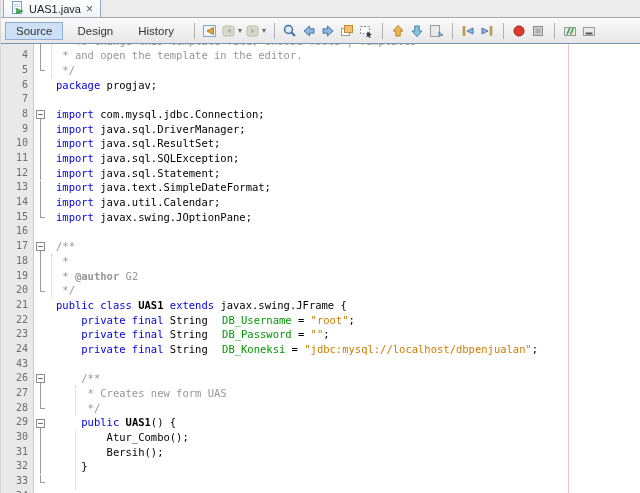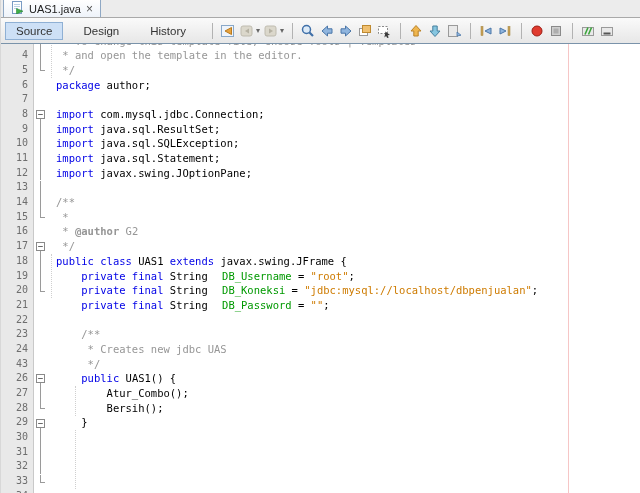--- a/index.html
+++ b/index.html
@@ -12,21 +12,21 @@
             display:flex; align-items:flex-end; flex:0 0 auto; }
   .tab { height:18px; margin-left:2px; padding:0 7px; display:flex; align-items:center; gap:5px;
          background:linear-gradient(#ffffff,#eef3fa); border:1px solid #8fa8c4; border-bottom:none;
          font-size:11px; color:#222; }
   .tab .close { color:#555; font-size:12px; line-height:10px; cursor:default; }
 
   
   .toolbar { height:26px; background:linear-gradient(#fafafa,#e7e7e7);
              border-bottom:1px solid #7a93aa; display:flex; align-items:center;
              padding:0 4px; flex:0 0 auto; }
-  .viewbtn { font-size:11.5px; color:#333; padding:2px 10px; border:1px solid transparent; margin-right:9px; }
+  .viewbtn { font-size:11.5px; color:#333; padding:2px 10px; border:1px solid transparent; margin-right:3px; }
   .viewbtn.active { background:#cde0f6; border:1px solid #8fb0d4; }
   .tsep { width:1px; height:16px; background:#b2b2b2; margin:0 6px; flex:0 0 auto; }
   .tbtn { width:18px; height:18px; display:flex; align-items:center; justify-content:center;
           margin-right:1px; flex:0 0 auto; }
   .tbtn.disabled { opacity:.85; }
   .caret { font-size:8px; color:#666; margin:0 2px 0 -1px; }
 
   
   .editor { flex:1 1 auto; display:flex; background:#fff; position:relative; overflow:hidden; }
   .gutter { width:33px; background:#e9e9e9; border-right:1px solid #c9c9c9;
@@ -41,21 +41,21 @@
              border:1px solid #8a8a8a; color:#333; font-size:9px; line-height:7px;
              text-align:center; font-family:"DejaVu Sans Mono",monospace; }
   .code { flex:1 1 auto; position:relative; overflow:hidden;
           font-family:"DejaVu Sans Mono", monospace; font-size:10.5px; }
   .code-inner { margin-top:-10.5px; position:relative; }
   .cl { height:14.7px; line-height:14.7px; white-space:pre; padding-left:9px; }
   .margin-line { position:absolute; left:521px; top:0; bottom:0; width:1px; background:#f6c6c6; }
   .guide { position:absolute; width:0; border-left:1px dotted #cfcfcf; }
   .k  { color:#0000e6; } .d { color:#000; } .c { color:#969696; }
   .cb { color:#969696; font-weight:bold; } .s { color:#ce7b00; }
-  .f  { color:#009900;margin-left:8px; } .b { color:#000; font-weight:normal; }
+  .f  { color:#009900;margin-left:8px; } .b { color:#000; font-weight:bold; }
 </style>
 </head>
 <body>
 
 <div class="window">
 
   <div class="tabbar">
     <div class="tab">
       <span id="tab-icon"><svg width="13" height="13" viewBox="0 0 13 13">
             <rect x="1.5" y="0.5" width="9" height="12" fill="#fff" stroke="#7a9cc4"></rect>
@@ -252,39 +252,42 @@
           <div class="fm-line" style="top: 441px; height: 7.35px;"></div>
           <div class="fm-arm" style="top: 448.35px;"></div>
         </div>
     </div>
     <div class="code">
       <div class="margin-line"></div>
       <div class="code-inner" id="code-rows">
           <div class="cl"><span class="c"> * To change this template file, choose Tools | Templates</span></div>
           <div class="cl"><span class="c"> * and open the template in the editor.</span></div>
           <div class="cl"><span class="c"> */</span></div>
-          <div class="cl"><span class="k">package</span><span class="d"> author;</span></div>
+          <div class="cl"><span class="k">package</span><span class="d"> progjav;</span></div>
           <div class="cl"></div>
           <div class="cl"><span class="k">import</span><span class="d"> com.mysql.jdbc.Connection;</span></div>
+          <div class="cl"><span class="k">import</span><span class="d"> java.sql.DriverManager;</span></div>
           <div class="cl"><span class="k">import</span><span class="d"> java.sql.ResultSet;</span></div>
           <div class="cl"><span class="k">import</span><span class="d"> java.sql.SQLException;</span></div>
           <div class="cl"><span class="k">import</span><span class="d"> java.sql.Statement;</span></div>
+          <div class="cl"><span class="k">import</span><span class="d"> java.text.SimpleDateFormat;</span></div>
+          <div class="cl"><span class="k">import</span><span class="d"> java.util.Calendar;</span></div>
           <div class="cl"><span class="k">import</span><span class="d"> javax.swing.JOptionPane;</span></div>
           <div class="cl"></div>
           <div class="cl"><span class="c">/**</span></div>
           <div class="cl"><span class="c"> *</span></div>
           <div class="cl"><span class="c"> * </span><span class="cb">@author</span><span class="c"> G2</span></div>
           <div class="cl"><span class="c"> */</span></div>
           <div class="cl"><span class="k">public class</span><span class="d"> </span><span class="b">UAS1</span><span class="d"> </span><span class="k">extends</span><span class="d"> javax.swing.JFrame {</span></div>
           <div class="cl"><span class="d">    </span><span class="k">private final</span><span class="d"> String </span><span class="f">DB_Username</span><span class="d"> = </span><span class="s">"root"</span><span class="d">;</span></div>
+          <div class="cl"><span class="d">    </span><span class="k">private final</span><span class="d"> String </span><span class="f">DB_Password</span><span class="d"> = </span><span class="s">""</span><span class="d">;</span></div>
           <div class="cl"><span class="d">    </span><span class="k">private final</span><span class="d"> String </span><span class="f">DB_Koneksi</span><span class="d"> = </span><span class="s">"jdbc:mysql://localhost/dbpenjualan"</span><span class="d">;</span></div>
-          <div class="cl"><span class="d">    </span><span class="k">private final</span><span class="d"> String </span><span class="f">DB_Password</span><span class="d"> = </span><span class="s">""</span><span class="d">;</span></div>
           <div class="cl"></div>
           <div class="cl"><span class="c">    /**</span></div>
-          <div class="cl"><span class="c">     * Creates new jdbc UAS</span></div>
+          <div class="cl"><span class="c">     * Creates new form UAS</span></div>
           <div class="cl"><span class="c">     */</span></div>
           <div class="cl"><span class="d">    </span><span class="k">public</span><span class="d"> </span><span class="b">UAS1</span><span class="d">() {</span></div>
           <div class="cl"><span class="d">        Atur_Combo();</span></div>
           <div class="cl"><span class="d">        Bersih();</span></div>
           <div class="cl"><span class="d">    }</span></div>
           <div class="cl"></div>
           <div class="guide" style="top: 0px; height: 44.1px; left: 4px;"></div>
           <div class="guide" style="top: 220.5px; height: 44.1px; left: 4px;"></div>
           <div class="guide" style="top: 352.8px; height: 29.4px; left: 28px;"></div>
           <div class="guide" style="top: 396.9px; height: 58.8px; left: 28px;"></div>

